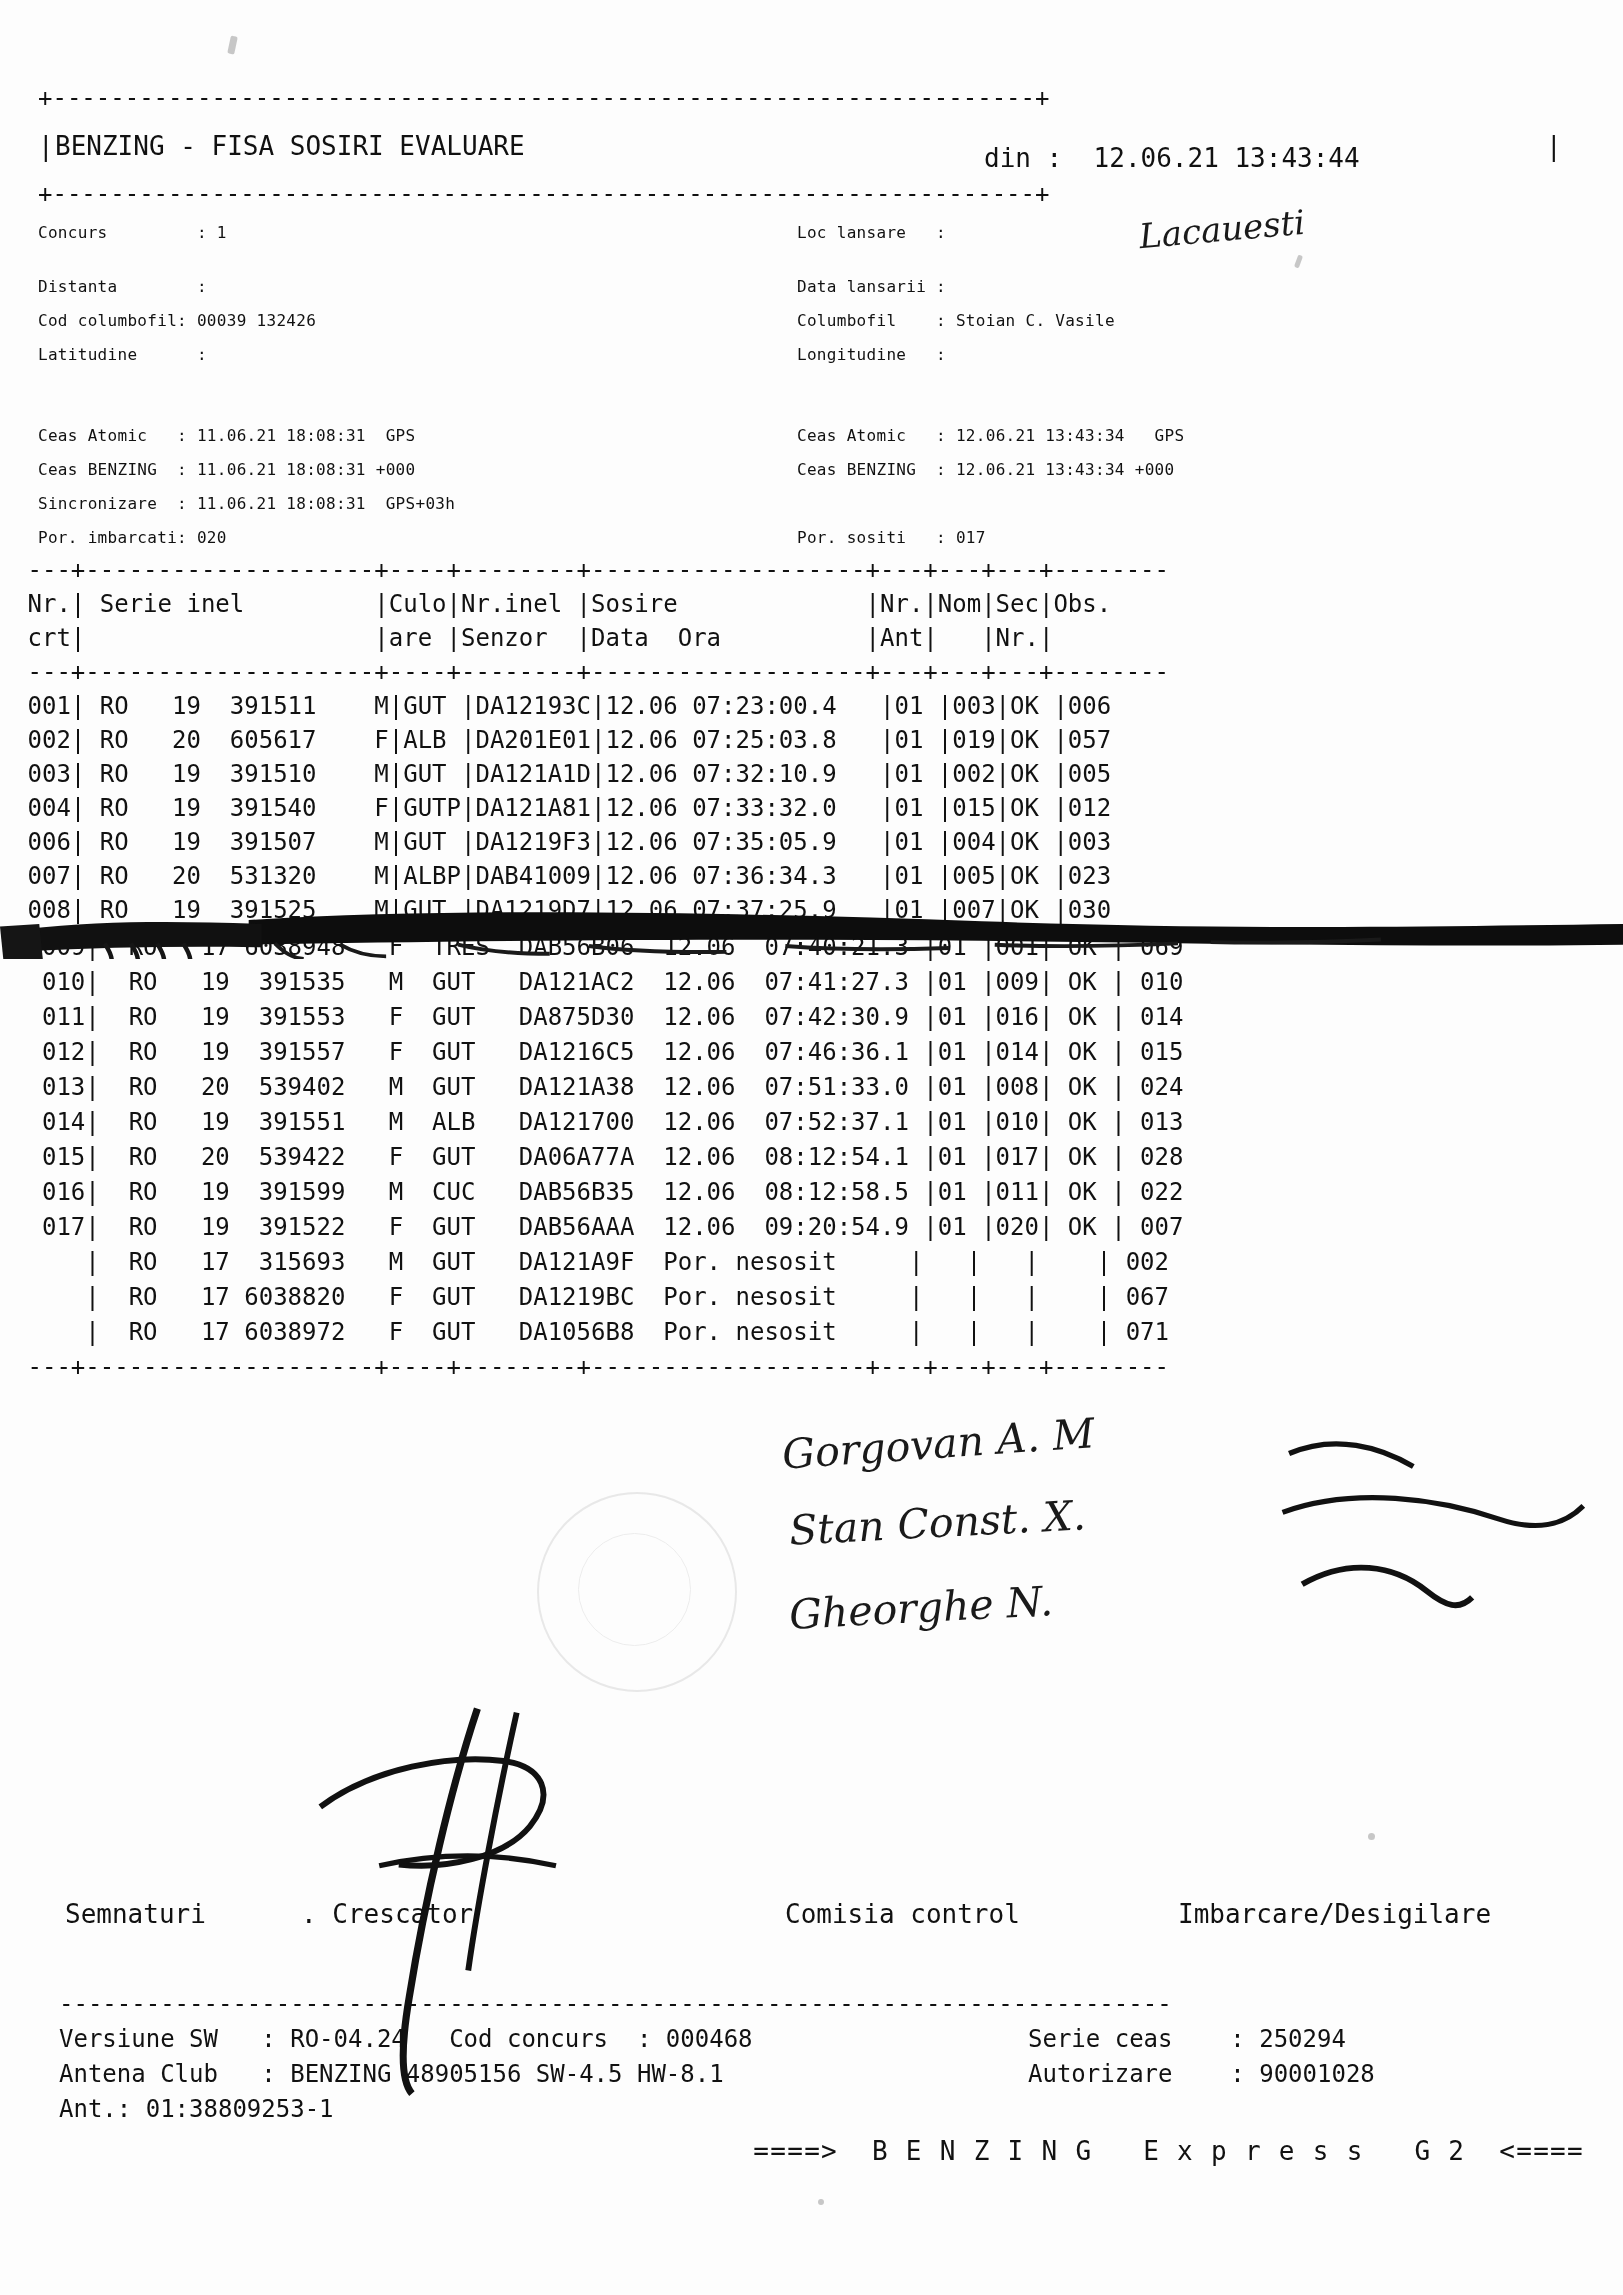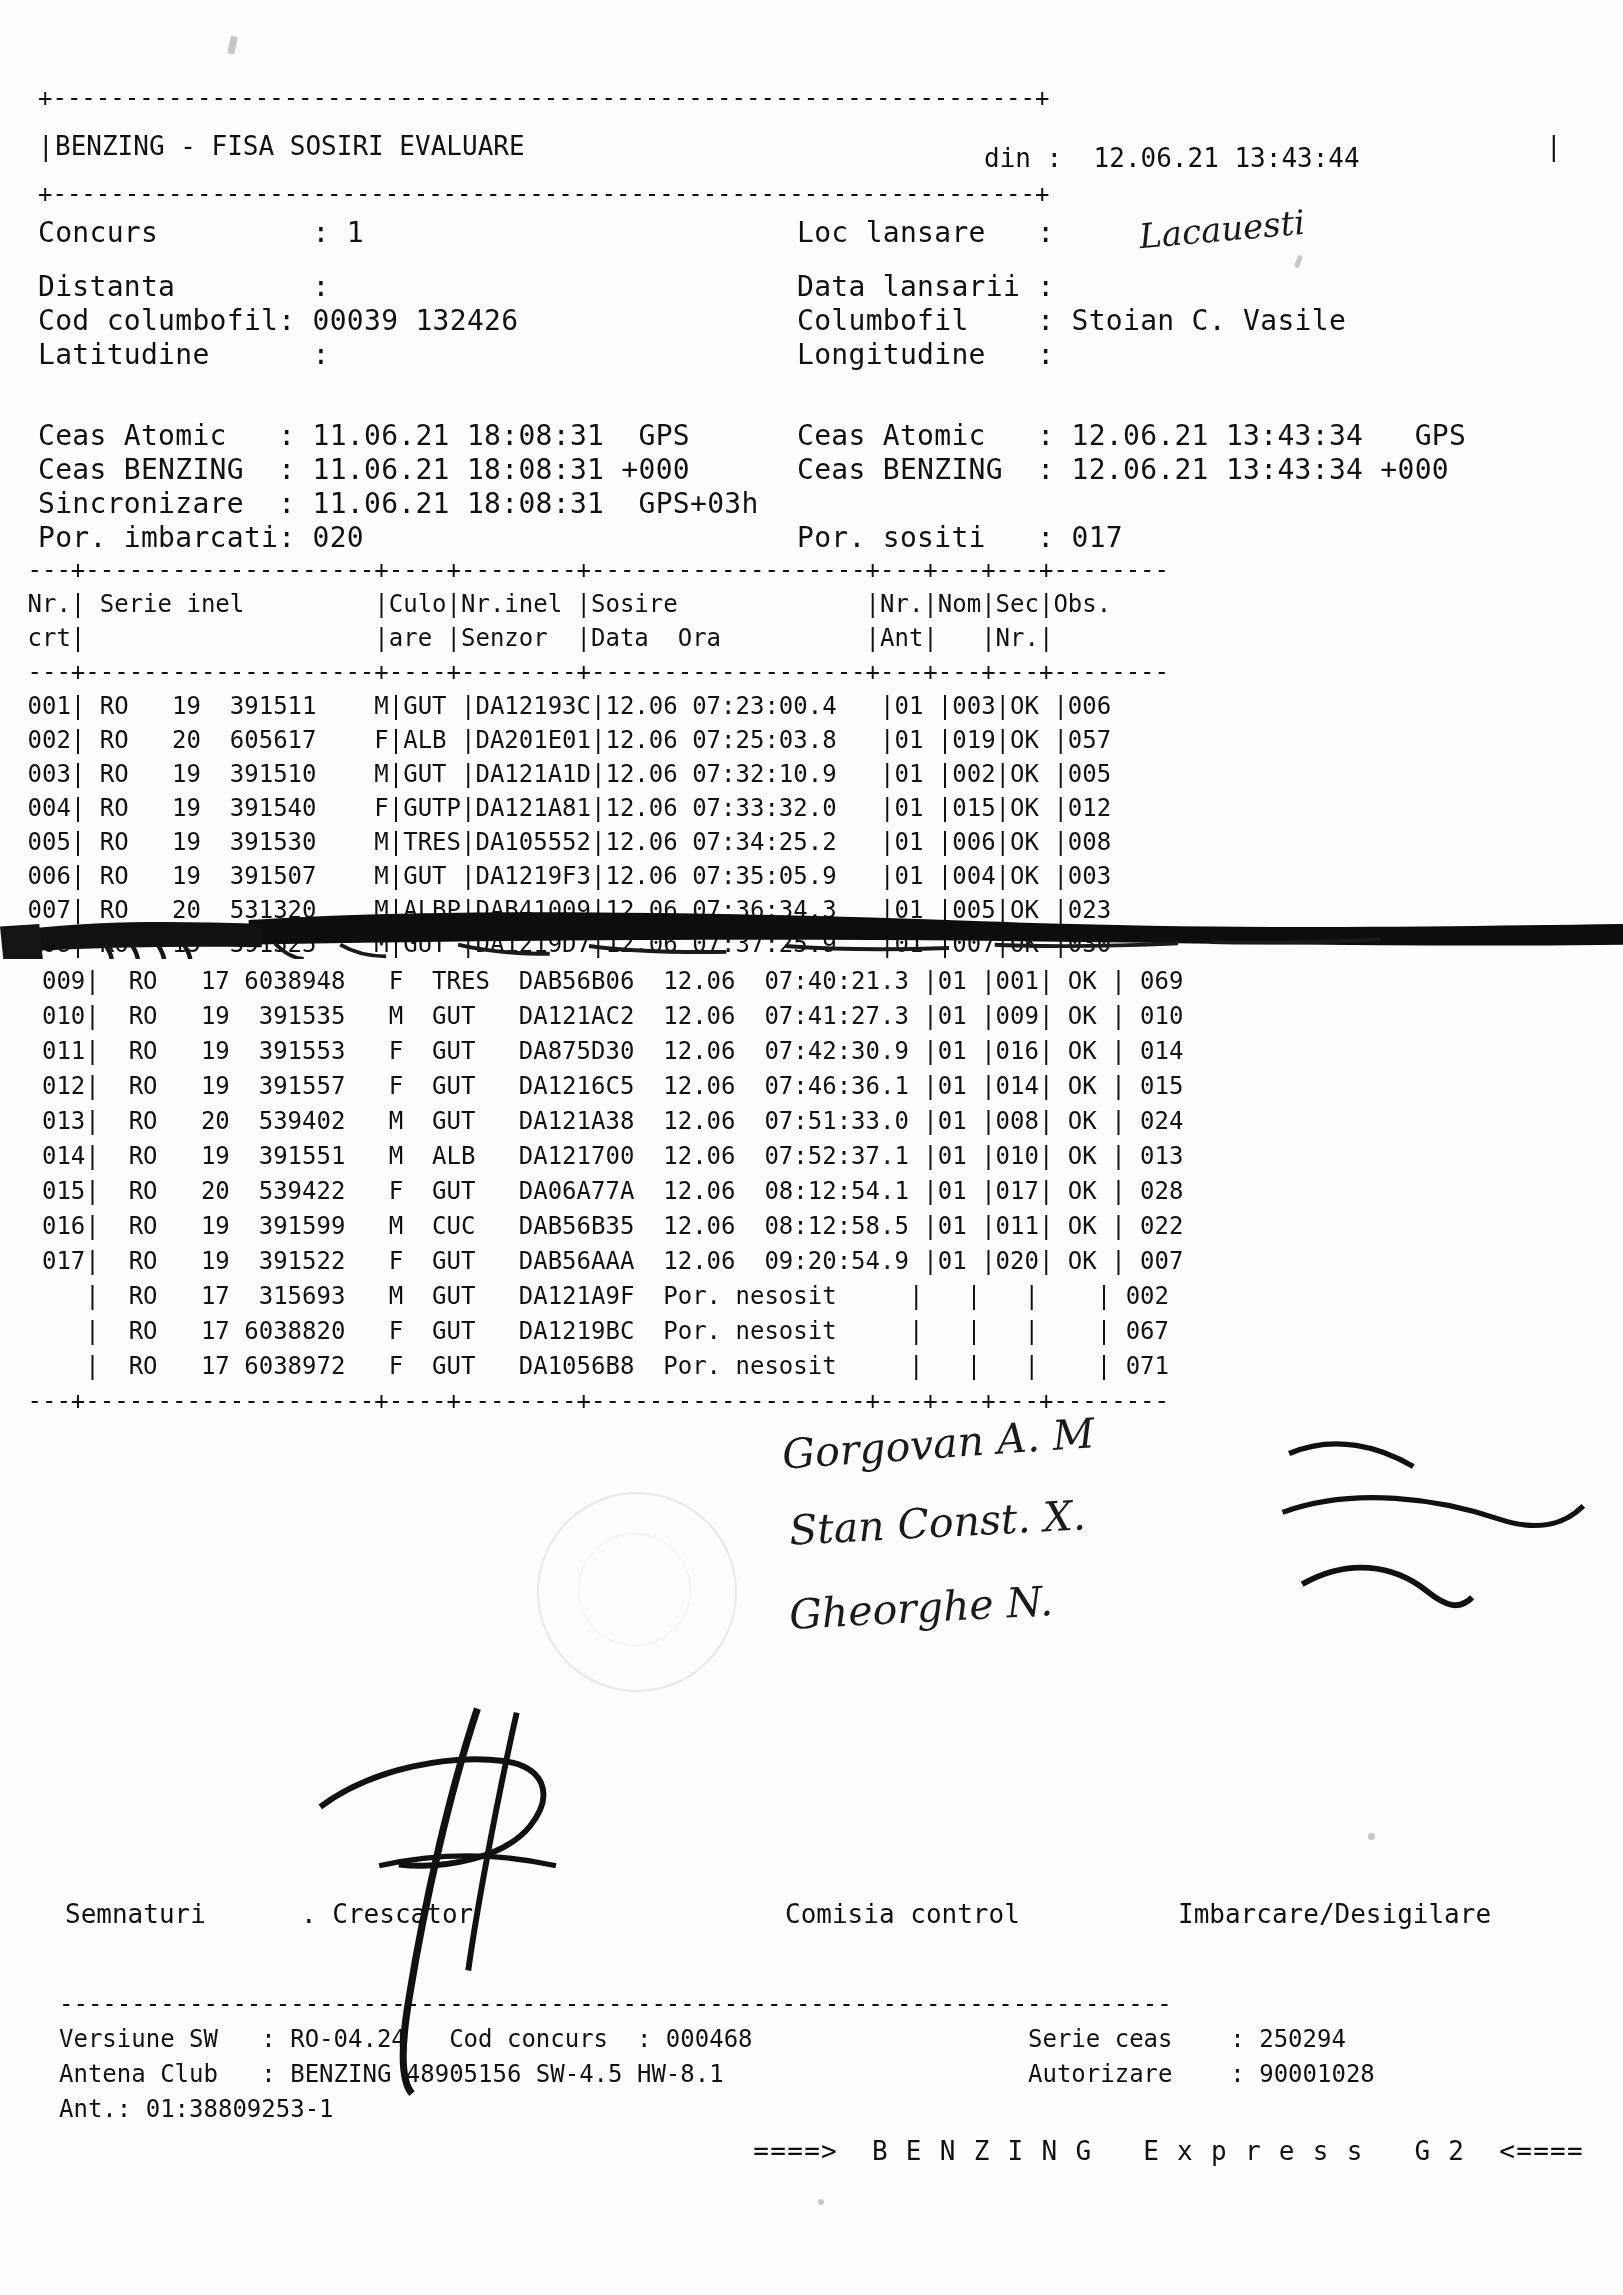--- a/index.html
+++ b/index.html
@@ -18,21 +18,21 @@
   .sheet {
     position: absolute;
     left: 0; top: 0;
     width: 1623px;
     height: 2295px;
     background: #fdfdfd;
   }
   .mono {
     font-family: "DejaVu Sans Mono", monospace;
     white-space: pre;
-    font-size: 28px;
+    font-size: 16px;
     line-height: 34px;
     letter-spacing: 0.3px;
   }
   
   #header-box {
     position: absolute;
     left: 38px;
     top: 85px;
     width: 1525px;
   }
@@ -246,21 +246,20 @@
     <div class="line">---+--------------------+----+--------+-------------------+---+---+---+--------</div>
     <div class="line">Nr.| Serie inel         |Culo|Nr.inel |Sosire             |Nr.|Nom|Sec|Obs.</div>
     <div class="line">crt|                    |are |Senzor  |Data  Ora          |Ant|   |Nr.|</div>
     <div class="line">---+--------------------+----+--------+-------------------+---+---+---+--------</div>
 
     <div class="rows-upper">
       <div class="rowline">001| RO   19  391511    M|GUT |DA12193C|12.06 07:23:00.4   |01 |003|OK |006</div>
       <div class="rowline">002| RO   20  605617    F|ALB |DA201E01|12.06 07:25:03.8   |01 |019|OK |057</div>
       <div class="rowline">003| RO   19  391510    M|GUT |DA121A1D|12.06 07:32:10.9   |01 |002|OK |005</div>
       <div class="rowline">004| RO   19  391540    F|GUTP|DA121A81|12.06 07:33:32.0   |01 |015|OK |012</div>
-      <div class="rowline">005| RO   19  391530    M|TRES|DA105552|12.06 07:34:25.2   |01 |006|OK |008</div>
       <div class="rowline">006| RO   19  391507    M|GUT |DA1219F3|12.06 07:35:05.9   |01 |004|OK |003</div>
       <div class="rowline">007| RO   20  531320    M|ALBP|DAB41009|12.06 07:36:34.3   |01 |005|OK |023</div>
       <div class="rowline">008| RO   19  391525    M|GUT |DA1219D7|12.06 07:37:25.9   |01 |007|OK |030</div>
     </div>
 
     <div class="rows-lower">
       <div class="rowline"> 009|  RO   17 6038948   F  TRES  DAB56B06  12.06  07:40:21.3 |01 |001| OK | 069</div>
       <div class="rowline"> 010|  RO   19  391535   M  GUT   DA121AC2  12.06  07:41:27.3 |01 |009| OK | 010</div>
       <div class="rowline"> 011|  RO   19  391553   F  GUT   DA875D30  12.06  07:42:30.9 |01 |016| OK | 014</div>
       <div class="rowline"> 012|  RO   19  391557   F  GUT   DA1216C5  12.06  07:46:36.1 |01 |014| OK | 015</div>

